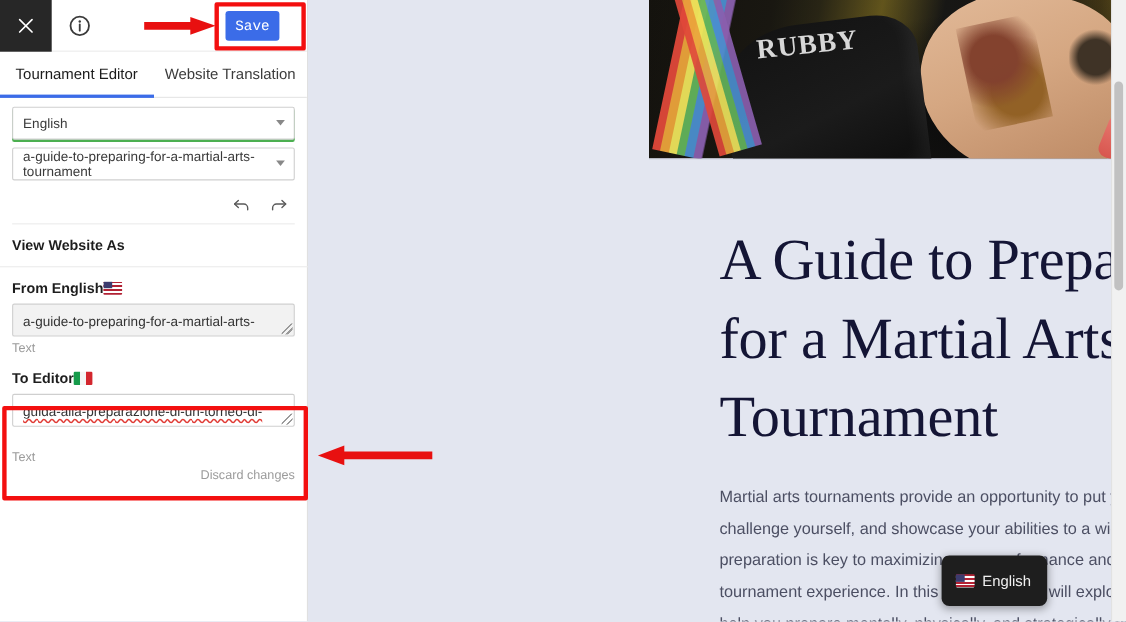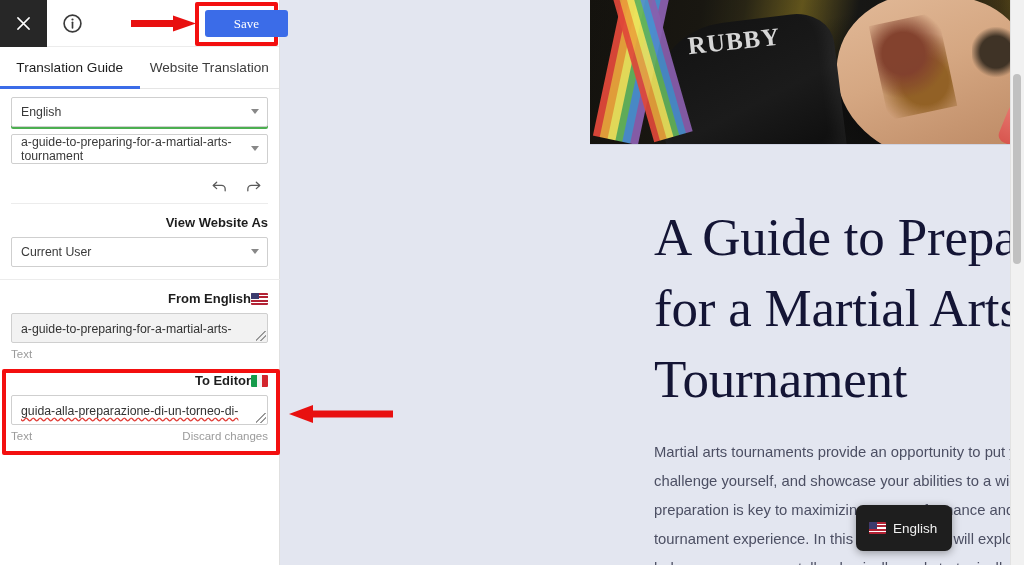--- a/index.html
+++ b/index.html
@@ -150,23 +150,23 @@
   .close-btn svg { width: 15px; height: 15px; }
   .info-btn {
     position: absolute; left: 62px; top: 13px; width: 21px; height: 21px;
     display: flex; align-items: center; justify-content: center; cursor: pointer;
   }
   .save-annot {
     position: absolute; left: 195px; top: 2px; width: 83px; height: 44px;
     border: 4px solid #f30f0f; border-radius: 2px;
   }
   .save-btn {
-    position: absolute; left: 205px; top: 10px; width: 83px; height: 27px;
+    position: absolute; left: 205px; top: 10px; width: 49px; height: 27px;
     background: #3b6ce8; color: #fff; border: 0; border-radius: 3px;
-    font-size: 13px; font-family: Liberation Serif, serif; cursor: pointer;
+    font-size: 13px; font-family: Liberation Mono, monospace; cursor: pointer;
     display: flex; align-items: center; justify-content: center;
   }
   .arrow-save { position: absolute; left: 131px; top: 15px; width: 66px; height: 17px; }
 
   .tabs { display: flex; height: 42px; border-bottom: 1px solid #e5e5e5; background: #fff; }
   .tab {
     display: flex; align-items: center; justify-content: center;
     font-size: 13.6px; color: #3c3c3c; cursor: pointer; position: relative;
     font-weight: 500;
   }
@@ -191,21 +191,21 @@
     border-top: 5px solid #888; pointer-events: none;
   }
   .undo-row {
     width: 257px; display: flex; justify-content: flex-end; gap: 16px;
     padding: 6px 6px 8px 0; border-bottom: 1px solid #ececec; margin-bottom: 0;
   }
   .icon-btn { cursor: pointer; width: 18px; height: 18px; display: flex; align-items: center; justify-content: center; }
 
   .sec { padding: 11px 11px 0 11px; }
   .sec-head {
-    display: flex; align-items: center; justify-content: flex-end;
+    display: flex; align-items: center; justify-content: flex-start;
     width: 257px; margin-bottom: 7px;
   }
   .sec-title { font-size: 13px; font-weight: 700; color: #1d1d1d; }
   .divider { width: 280px; height: 1px; background: #ececec; margin: 12px 0 0 0; }
 
   .ta-wrap { position: relative; width: 257px; }
   .ta {
     width: 257px; height: 30px; border: 1px solid #cfcfcf; border-radius: 2px;
     font-size: 12.3px; color: #333; padding: 6px 16px 0 9px; resize: none;
     font-family: "Liberation Sans", sans-serif; line-height: 18px; overflow: hidden;
@@ -223,21 +223,21 @@
     background:
       linear-gradient(135deg, transparent 0 42%, #9a9a9a 42% 52%, transparent 52% 100%),
       linear-gradient(135deg, transparent 0 68%, #9a9a9a 68% 78%, transparent 78% 100%);
     pointer-events: none;
   }
   .meta-row {
     width: 257px; display: flex; align-items: center; justify-content: space-between;
     margin-top: 5px;
   }
   .meta-label { font-size: 11.5px; color: #9b9b9b; }
-  .meta-action { font-size: 11.5px; color: #9b9b9b; cursor: pointer; }
+  .meta-action { font-size: 11.5px; color: #9b9b9b; cursor: pointer; margin-top: 33px; }
 
   .italian-annot {
     position: absolute; left: 2px; top: 369px; width: 278px; height: 86px;
     border: 4px solid #f30f0f; border-radius: 2px; pointer-events: none;
   }
   .arrow-italian { position: absolute; left: 286px; top: 404px; width: 108px; height: 20px; }
 </style>
 </head>
 <body>
 
@@ -291,21 +291,21 @@
         <path d="M0 8.5 H46" stroke="#e81010" stroke-width="7" fill="none"></path>
         <path d="M42 0.5 L65 8.5 L42 16.5 Z" fill="#e81010"></path>
       </svg>
 
       <div class="save-annot"></div>
       <button class="save-btn">Save</button>
     </div>
 
     <div class="tabs">
       <div class="tab t1 active">
-        <span>Translation Guide</span>
+        <span>Tournament Editor</span>
       </div>
       <div class="tab t2">
         <span>Website Translation</span>
       </div>
     </div>
 
     <div class="sb-pad">
       <div class="select-row">
         <div class="select underline-green">
           <span>English</span>
@@ -333,26 +333,20 @@
             <path d="M20.6 10.5 H9 a5 5 0 0 0 -5 5 V18" stroke="#5a5a5a" stroke-width="1.8" fill="none" stroke-linecap="round"></path>
           </svg>
         </span>
       </div>
     </div>
 
     <div class="sec">
       <div class="sec-head">
         <span class="sec-title">View Website As</span>
       </div>
-      <div class="select-row">
-        <div class="select">
-          <span>Current User</span>
-        </div>
-        <span class="caret"></span>
-      </div>
       <div class="divider" style="margin-left:-11px;"></div>
     </div>
 
     <div class="sec">
       <div class="sec-head">
         <span class="sec-title">From English</span>
         <span class="flag-us"></span>
       </div>
       <div class="ta-wrap">
         <div class="ta readonly">a-guide-to-preparing-for-a-martial-arts-tournament</div>

